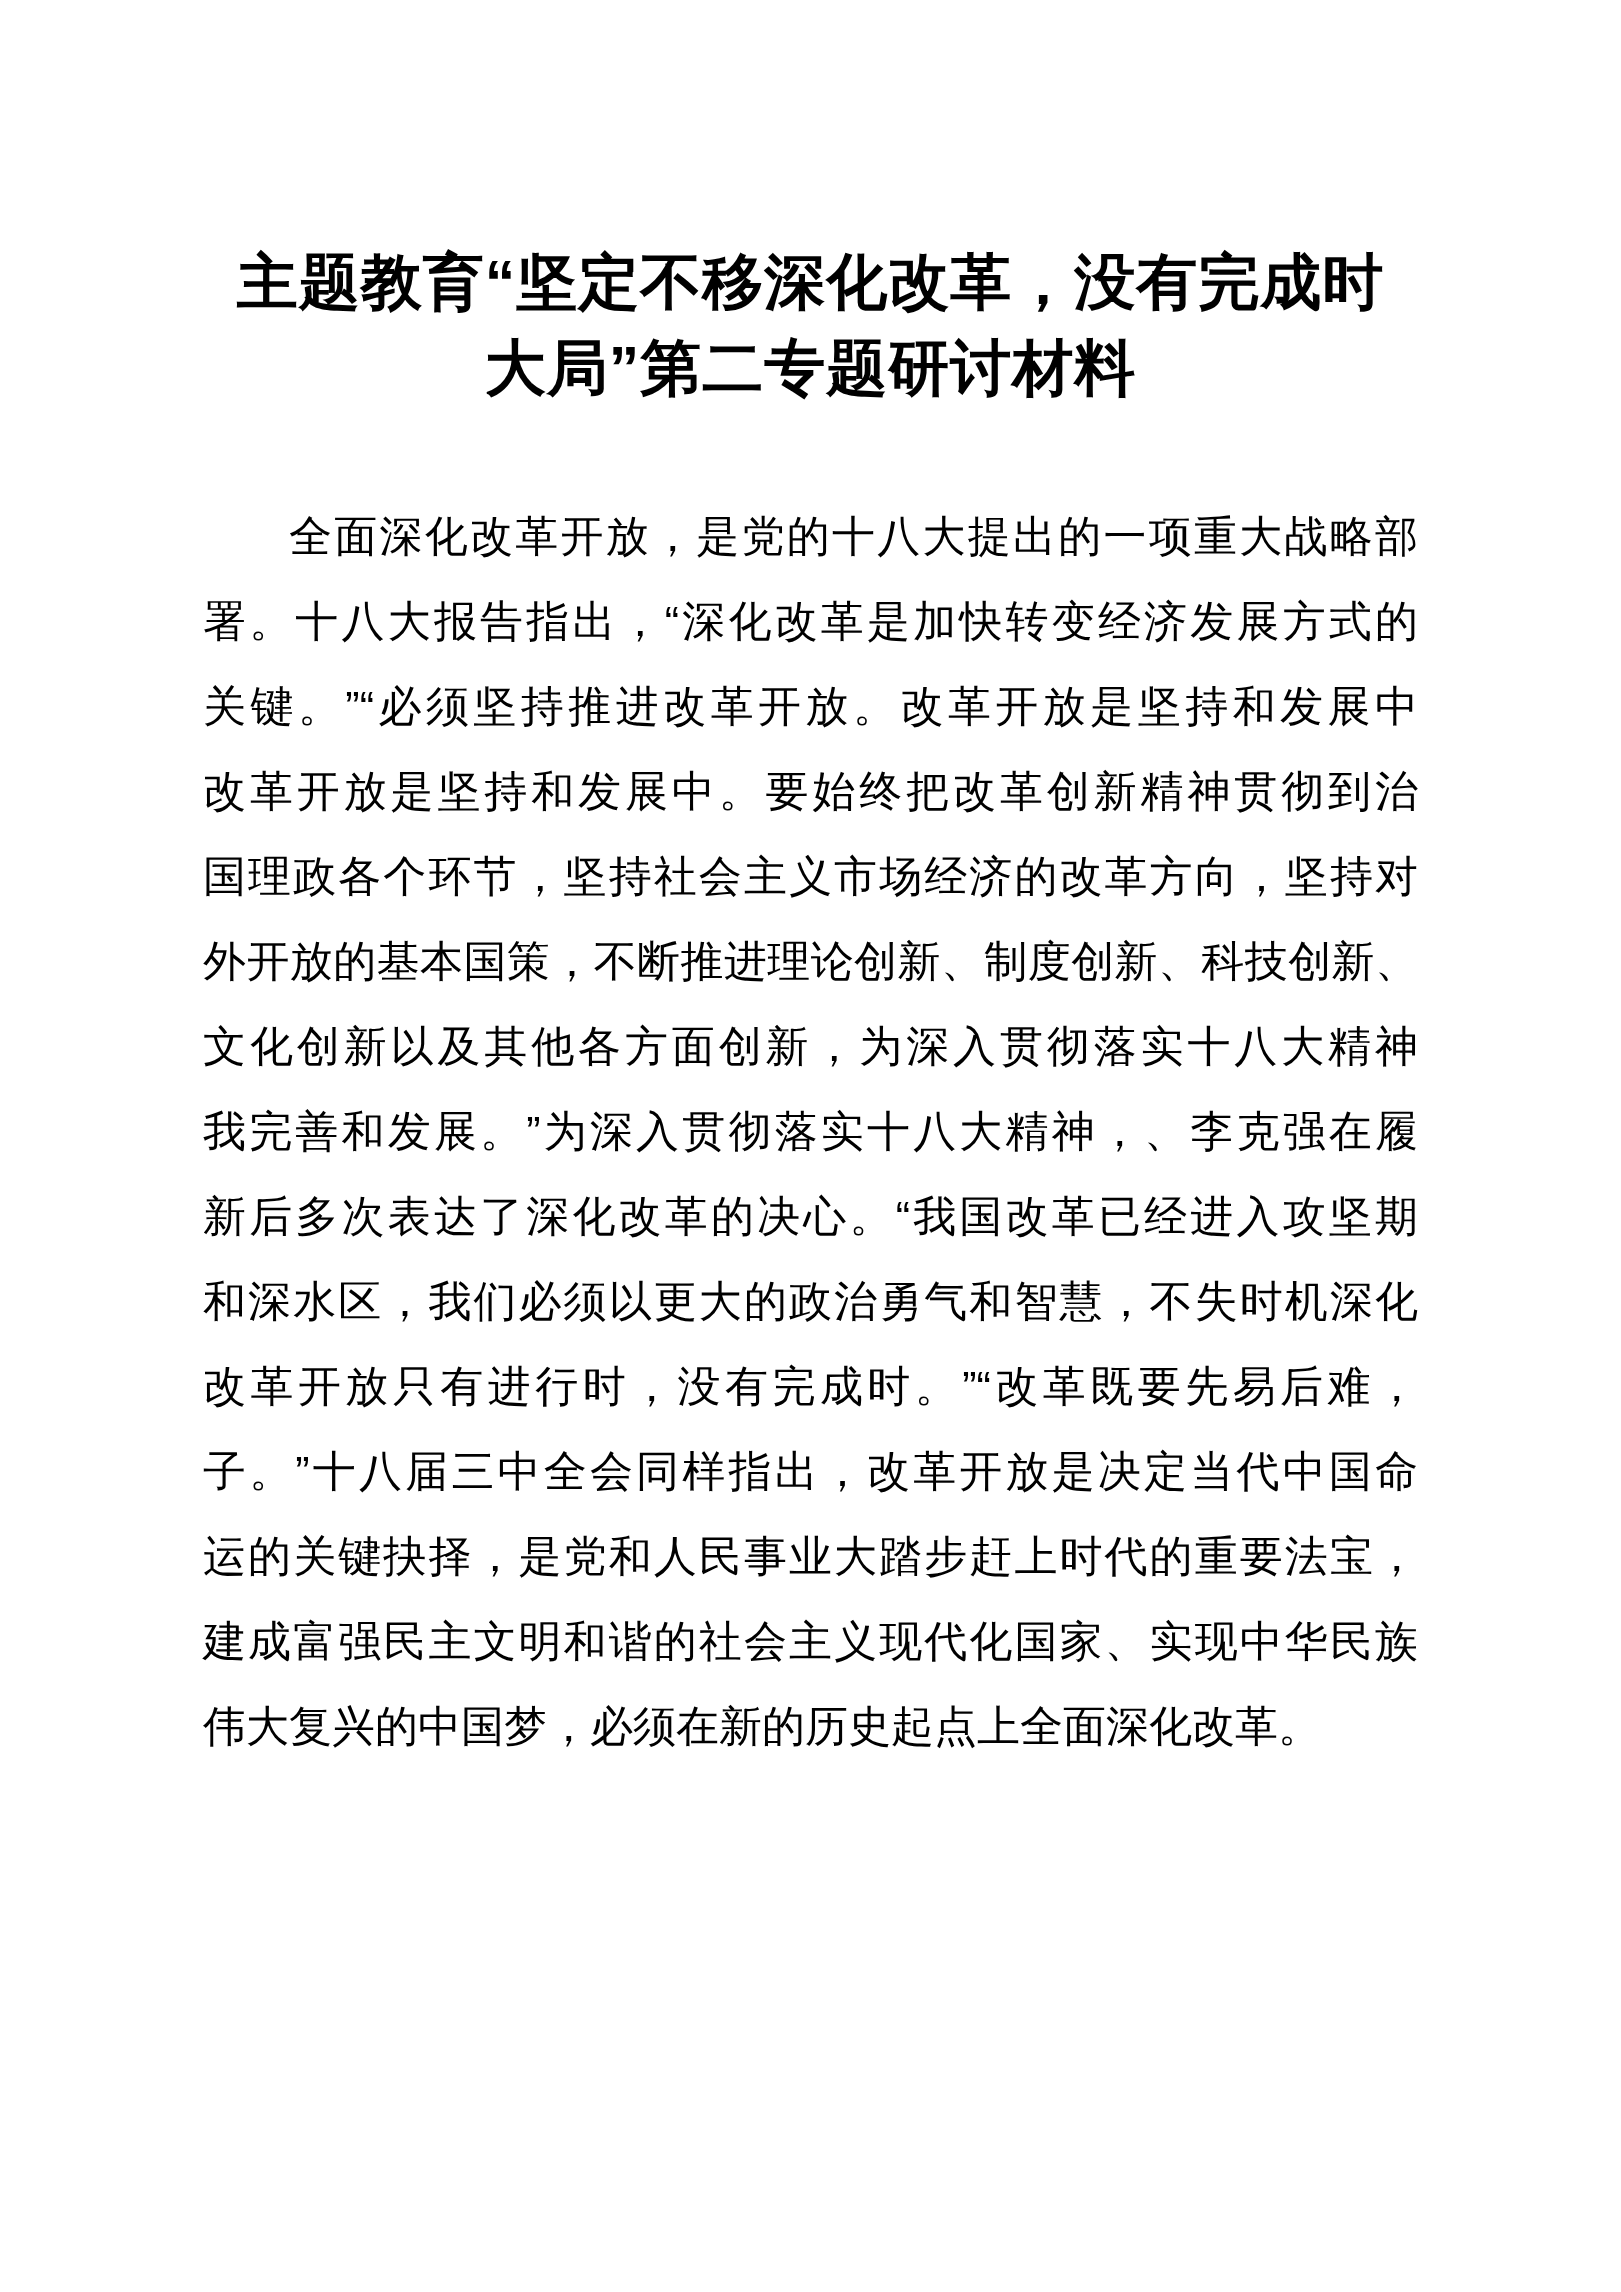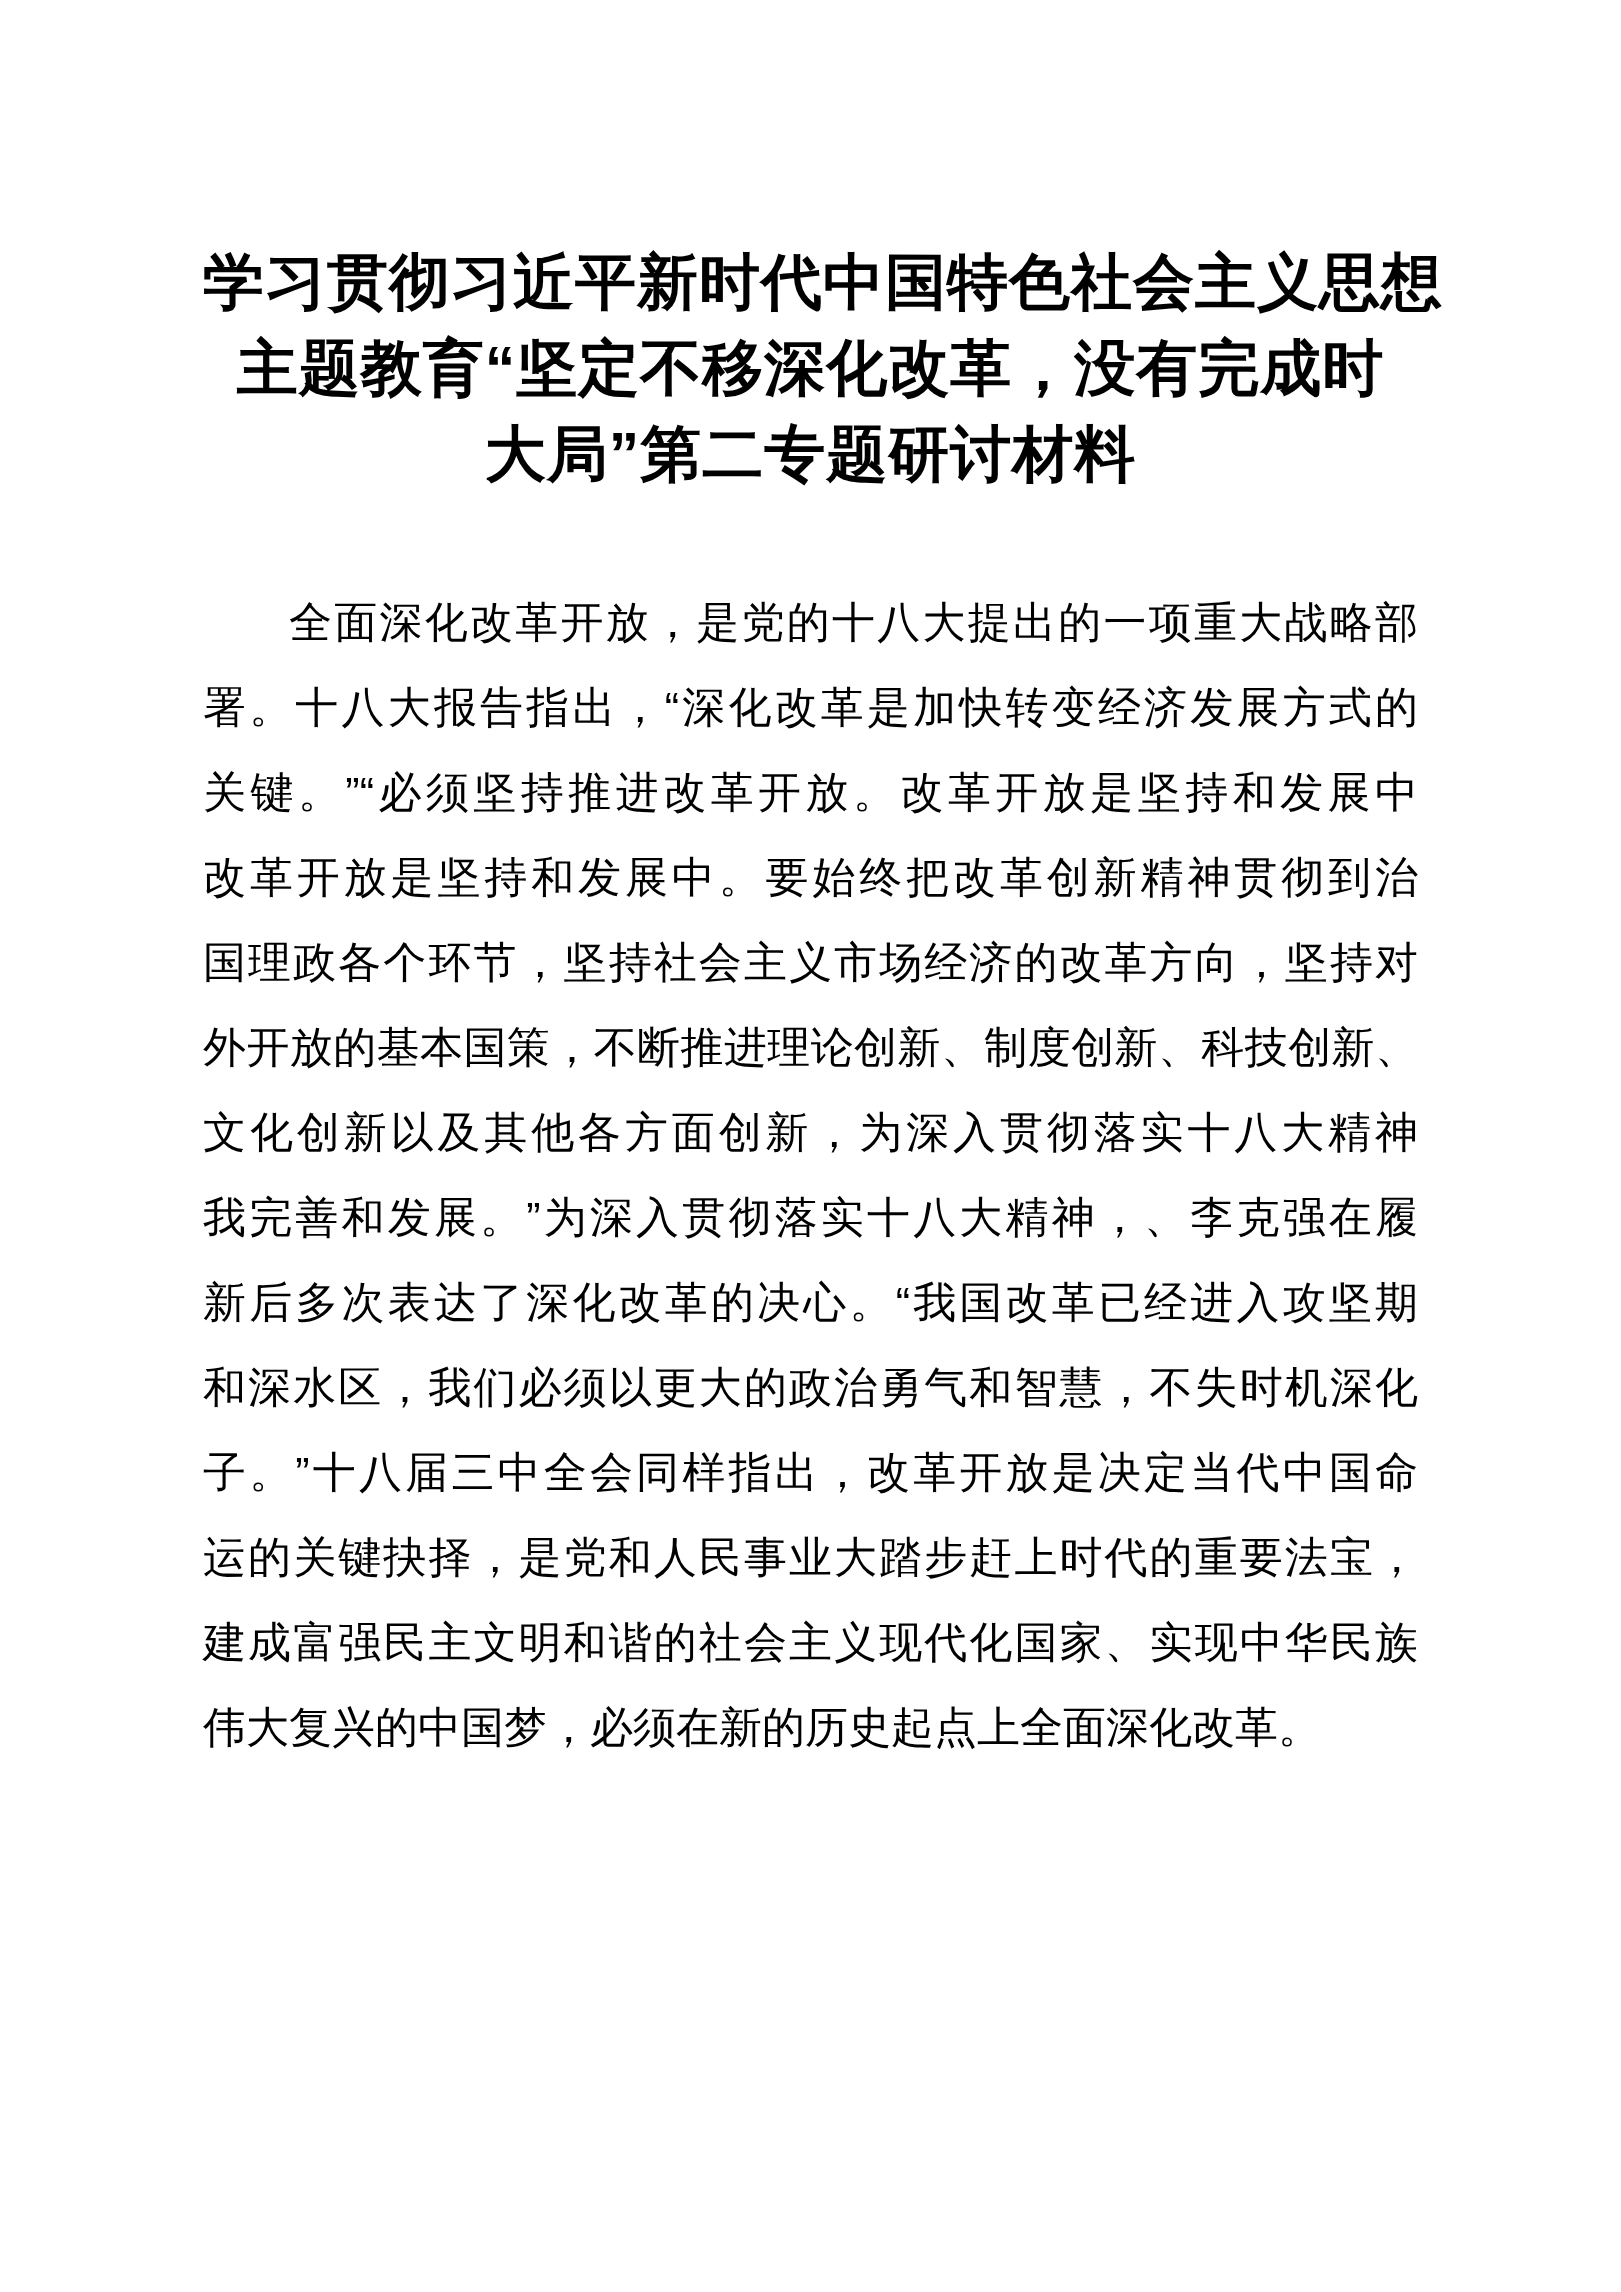--- a/index.html
+++ b/index.html
@@ -48,36 +48,36 @@
   .body-line.last {
     text-align-last: left;
   }
 </style>
 </head>
 <body>
 
 <div class="page">
 
   <h1 class="doc-title">
-    <span class="title-line">学习贯彻习近平新时代中国特色社会主义思想</span>
     <span class="title-line">主题教育“坚定不移深化改革，没有完成时</span>
     <span class="title-line">大局”第二专题研讨材料</span>
   </h1>
 
   <div class="doc-body">
     <div class="body-line first">全面深化改革开放，是党的十八大提出的一项重大战略部</div>
     <div class="body-line">署。十八大报告指出，“深化改革是加快转变经济发展方式的</div>
     <div class="body-line">关键。”“必须坚持推进改革开放。改革开放是坚持和发展中</div>
     <div class="body-line">改革开放是坚持和发展中。要始终把改革创新精神贯彻到治</div>
     <div class="body-line">国理政各个环节，坚持社会主义市场经济的改革方向，坚持对</div>
     <div class="body-line">外开放的基本国策，不断推进理论创新、制度创新、科技创新、</div>
     <div class="body-line">文化创新以及其他各方面创新，为深入贯彻落实十八大精神</div>
     <div class="body-line">我完善和发展。”为深入贯彻落实十八大精神，、李克强在履</div>
     <div class="body-line">新后多次表达了深化改革的决心。“我国改革已经进入攻坚期</div>
     <div class="body-line">和深水区，我们必须以更大的政治勇气和智慧，不失时机深化</div>
+    <div class="body-line">改革开放只有进行时，没有完成时。”“改革既要先易后难，</div>
     <div class="body-line">子。”十八届三中全会同样指出，改革开放是决定当代中国命</div>
     <div class="body-line">运的关键抉择，是党和人民事业大踏步赶上时代的重要法宝，</div>
     <div class="body-line">建成富强民主文明和谐的社会主义现代化国家、实现中华民族</div>
     <div class="body-line last">伟大复兴的中国梦，必须在新的历史起点上全面深化改革。</div>
   </div>
 
 </div>
 
 
 </body></html>

